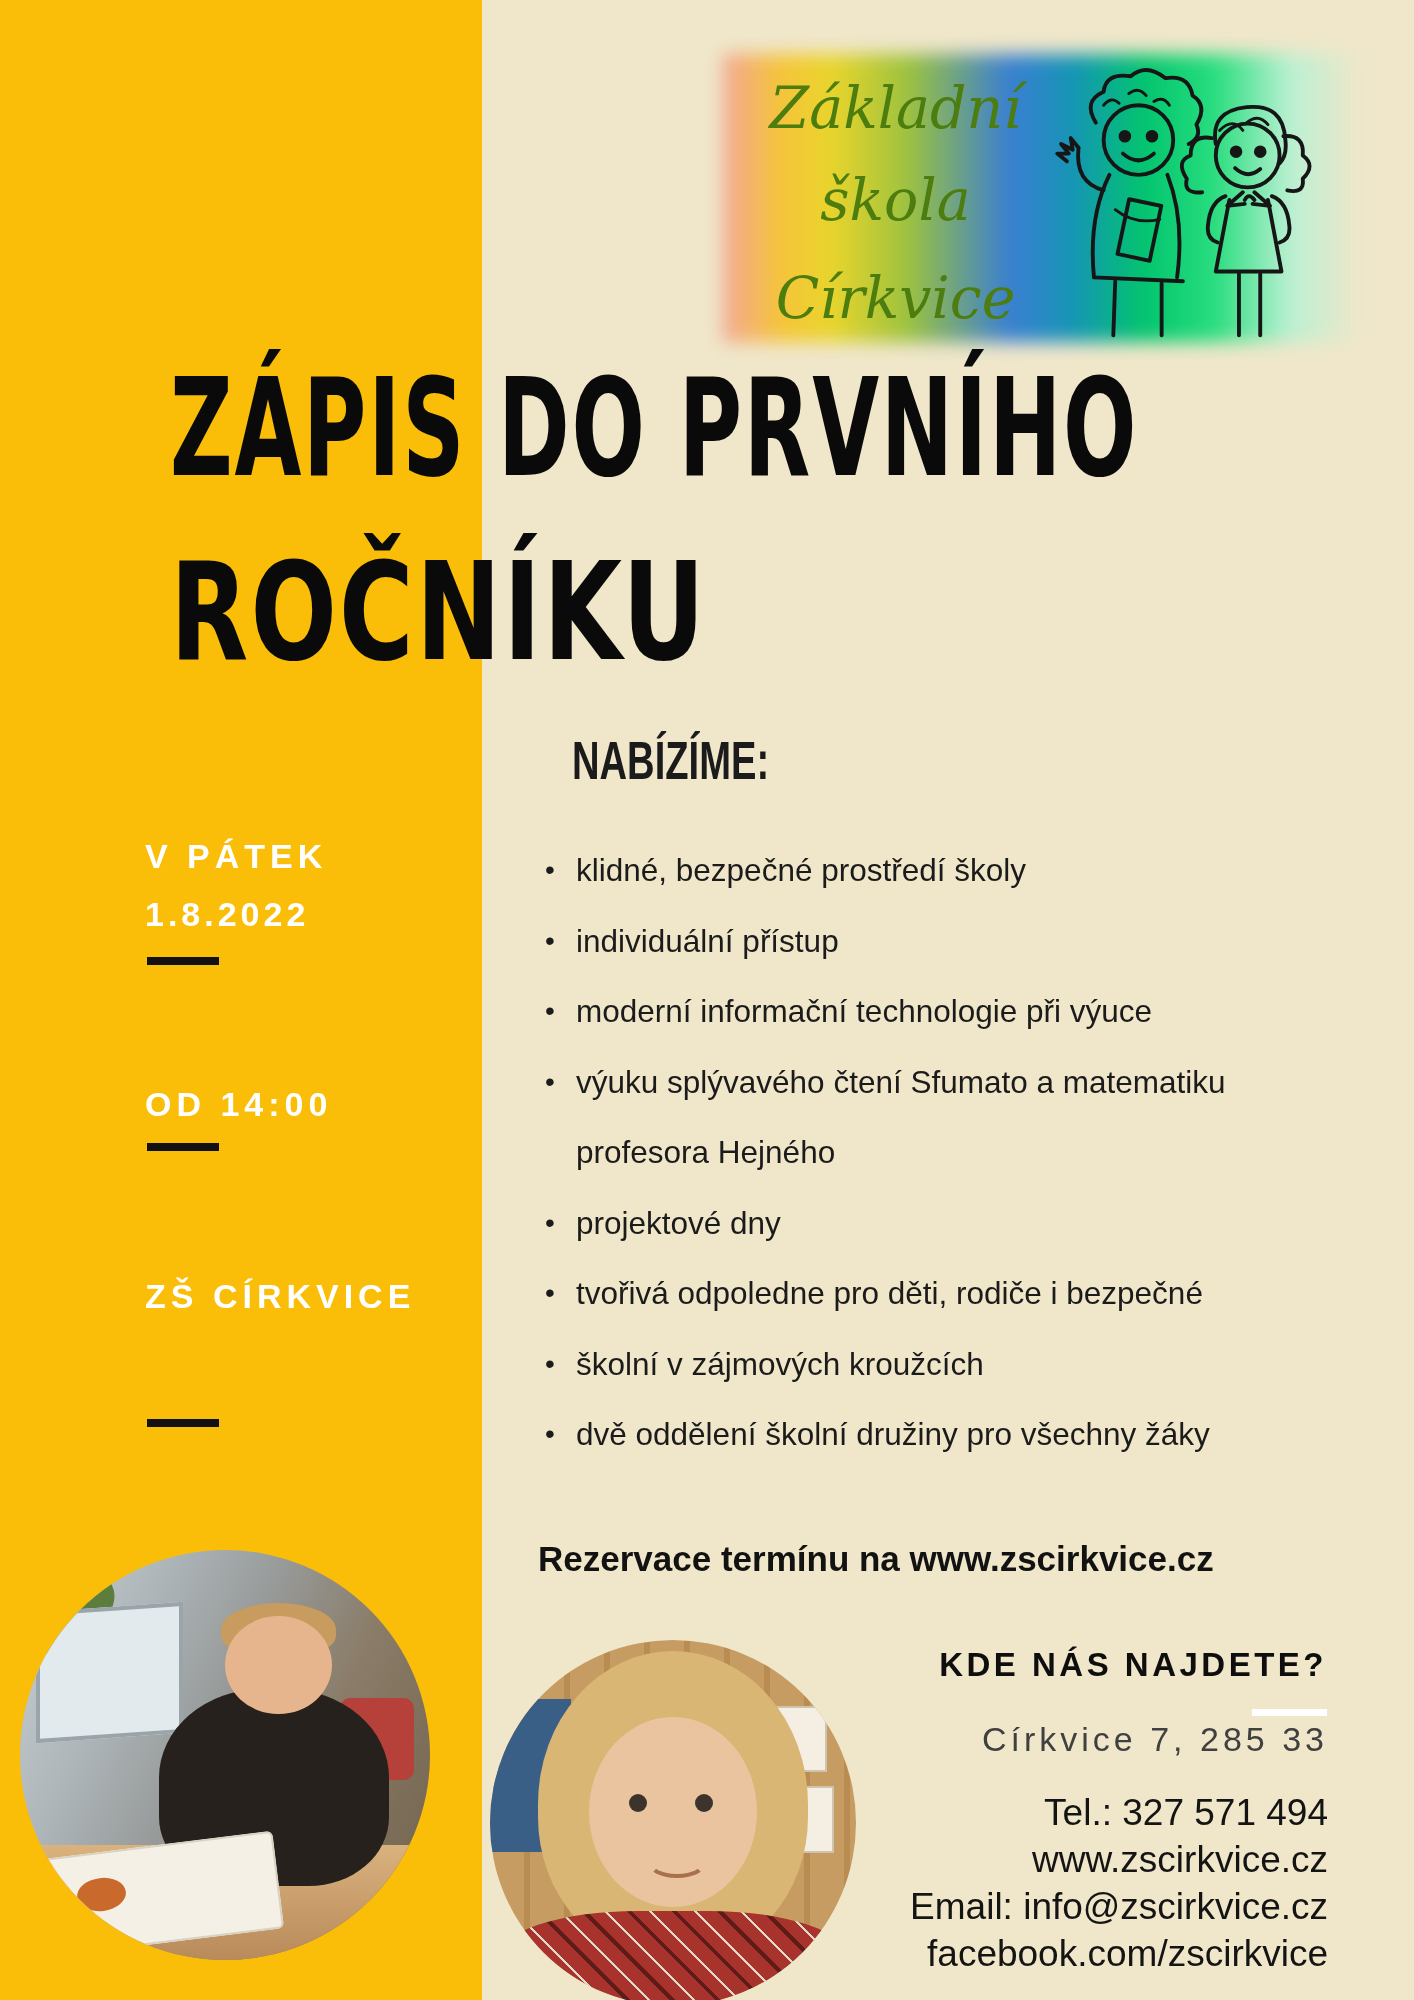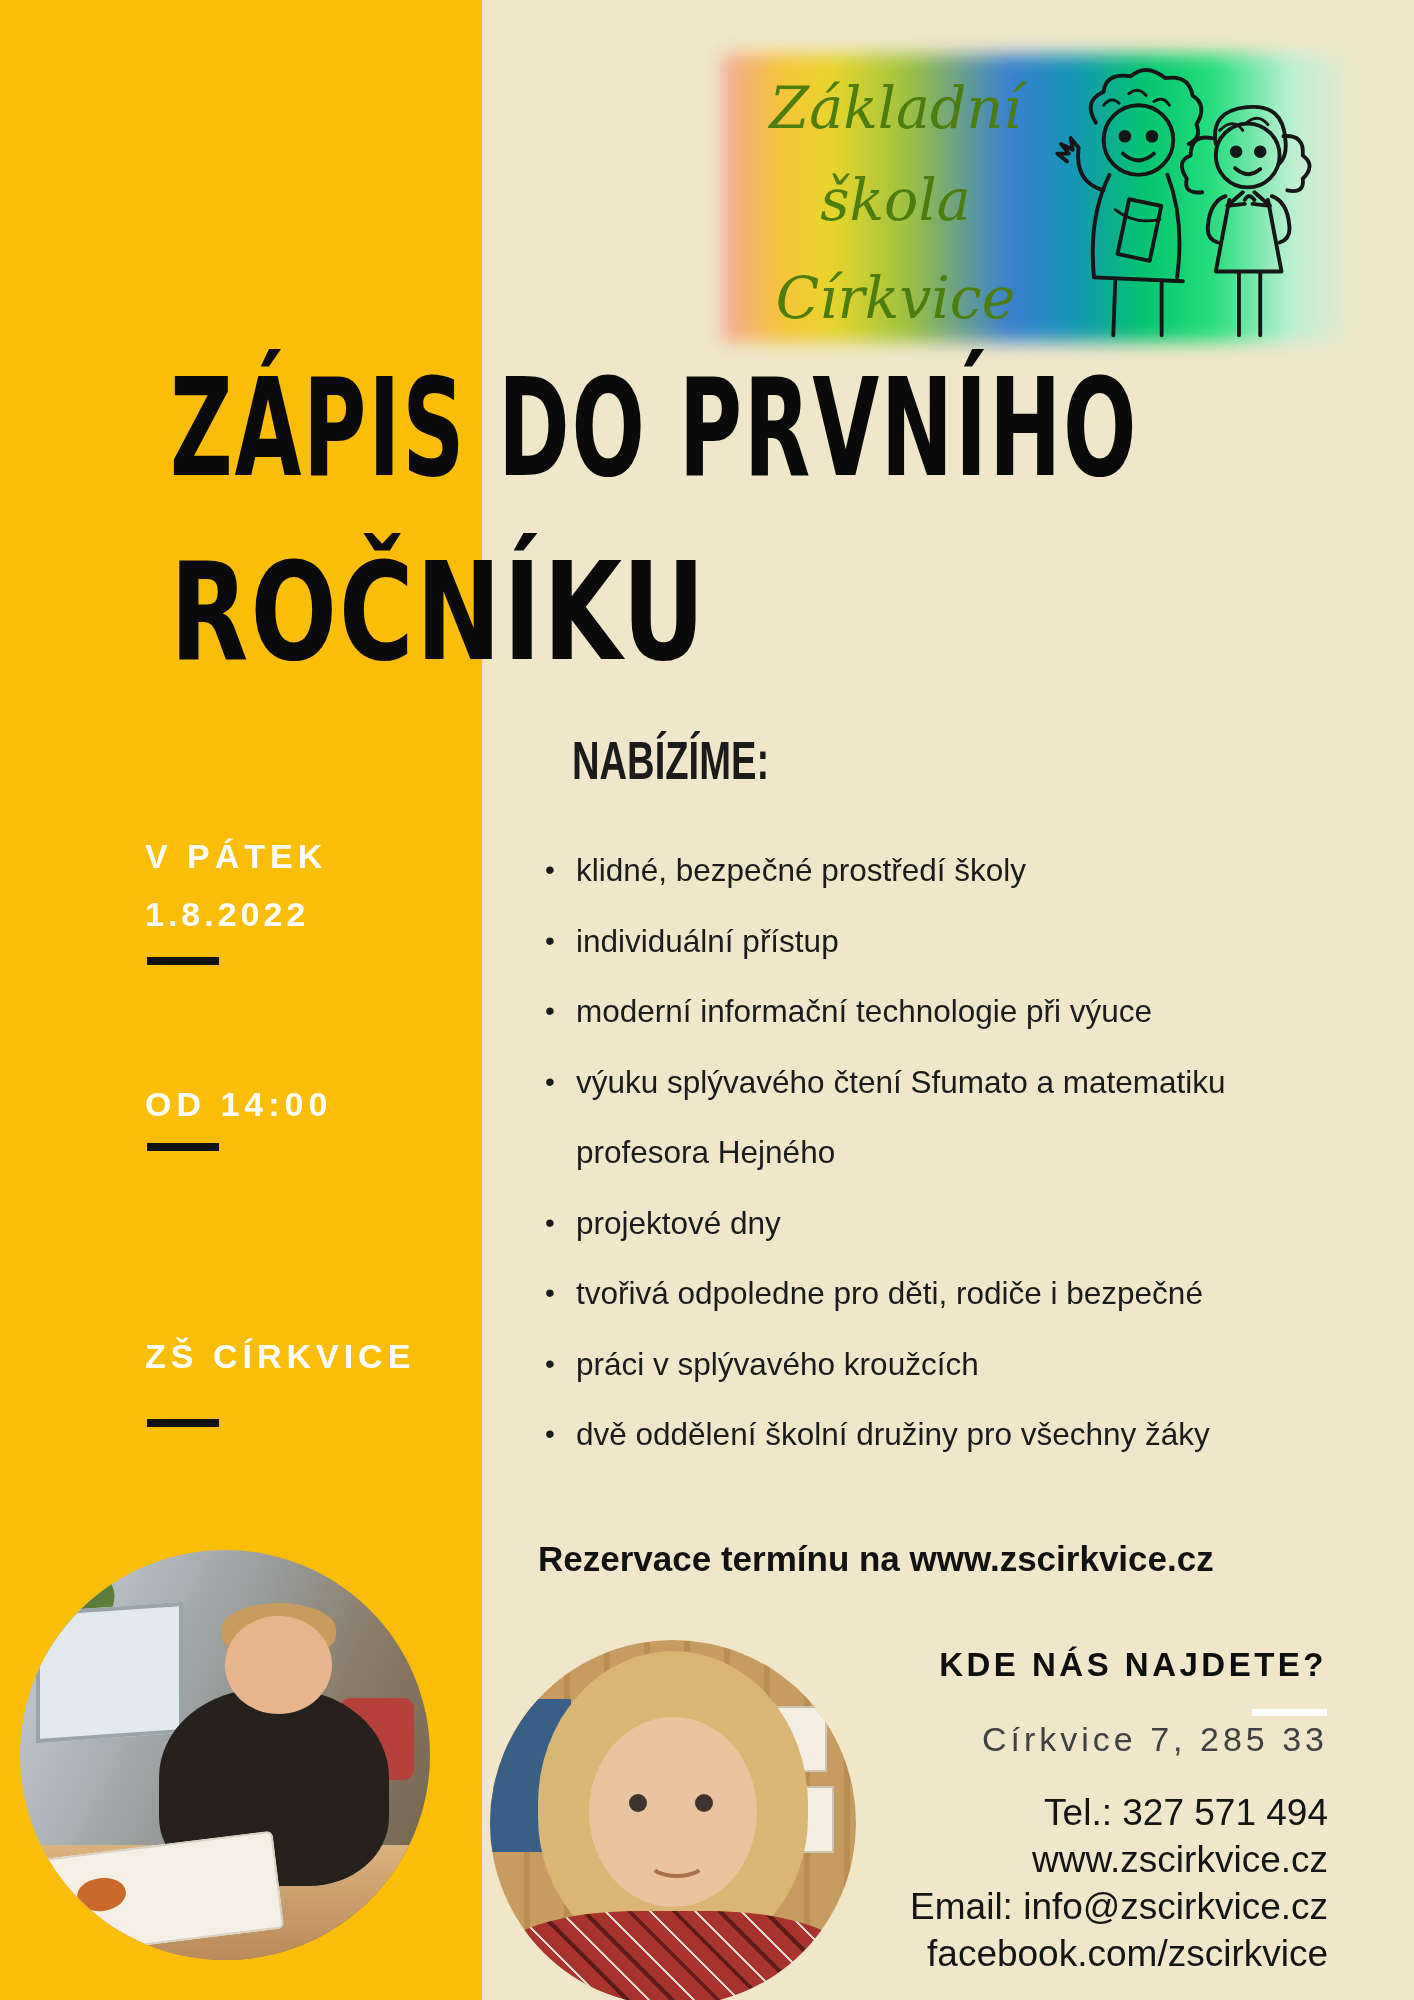--- a/index.html
+++ b/index.html
@@ -21,21 +21,21 @@
   
   .title-line{position:absolute;left:170px;color:#0a0a0a;font-weight:bold;
     font-family:"DejaVu Sans","Liberation Sans",sans-serif;font-size:96px;line-height:1;
     letter-spacing:2px;white-space:nowrap;transform-origin:left top;}
   .t1{top:360px;transform:scale(0.90,1.42);}
   .t2{top:544px;transform:scale(1.06,1.42);}
 
   
   .side-label{position:absolute;left:145px;color:#ffffff;font-weight:bold;font-size:34px;
     letter-spacing:5px;line-height:1;white-space:nowrap;}
-  .sl1{top:839px;} .sl2{top:897px;letter-spacing:4px;} .sl3{top:1087px;} .sl4{top:1339px;text-align:right;}
+  .sl1{top:839px;} .sl2{top:897px;letter-spacing:4px;} .sl3{top:1087px;} .sl4{top:1279px;text-align:right;}
   .side-bar{position:absolute;left:147px;width:72px;height:8px;background:#111;}
   .sb1{top:957px;} .sb2{top:1143px;} .sb3{top:1419px;}
 
   
   .offer-heading{position:absolute;left:572px;top:734px;color:#1b1b1b;font-size:53px;
     font-weight:bold;letter-spacing:0;line-height:1;transform:scale(0.72,1);transform-origin:left top;
     white-space:nowrap;}
   .offer-list{position:absolute;left:545px;top:835px;width:748px;margin:0;padding:0;
     list-style:none;color:#1b1b1b;font-size:31.5px;line-height:70.5px;}
   .offer-list li{position:relative;padding-left:31px;margin:0;}
@@ -150,21 +150,21 @@
   <div class="side-bar sb3"></div>
 
   <div class="offer-heading">NABÍZÍME:</div>
   <ul class="offer-list">
     <li>klidné, bezpečné prostředí školy</li>
     <li>individuální přístup</li>
     <li>moderní informační technologie při výuce</li>
     <li>výuku splývavého čtení Sfumato a matematiku profesora Hejného</li>
     <li>projektové dny</li>
     <li>tvořivá odpoledne pro děti, rodiče i bezpečné</li>
-    <li>práci v splývavého kroužcích</li>
+    <li>školní v zájmových kroužcích</li>
     <li>dvě oddělení školní družiny pro všechny žáky</li>
   </ul>
 
   <div class="reservation">Rezervace termínu na www.zscirkvice.cz</div>
 
   <div class="contact-heading">KDE NÁS NAJDETE?</div>
   <div class="contact-underline"></div>
   <div class="contact-address">Církvice 7, 285 33</div>
   <div class="contact-lines">
     <div>Tel.: 327 571 494</div>

